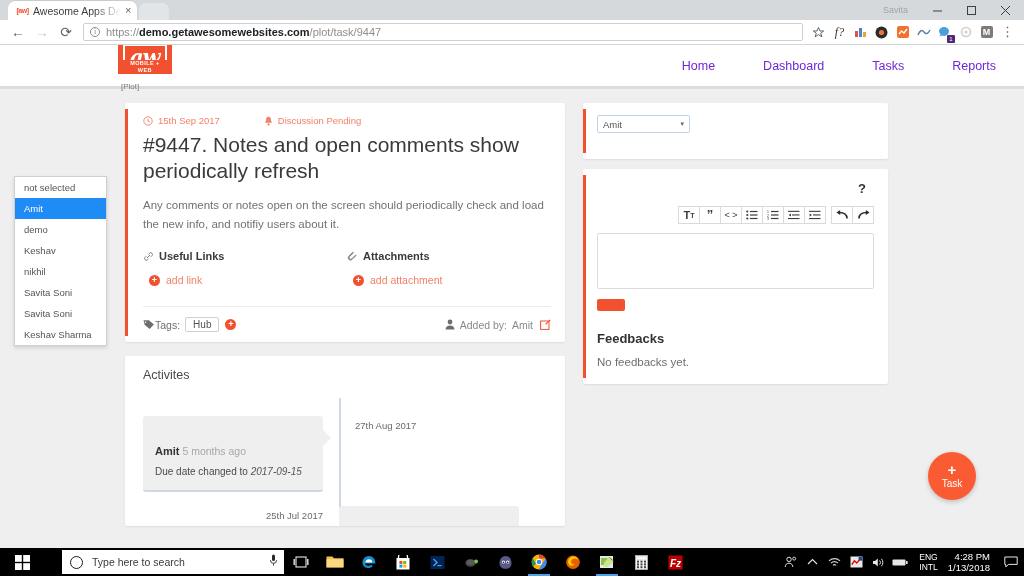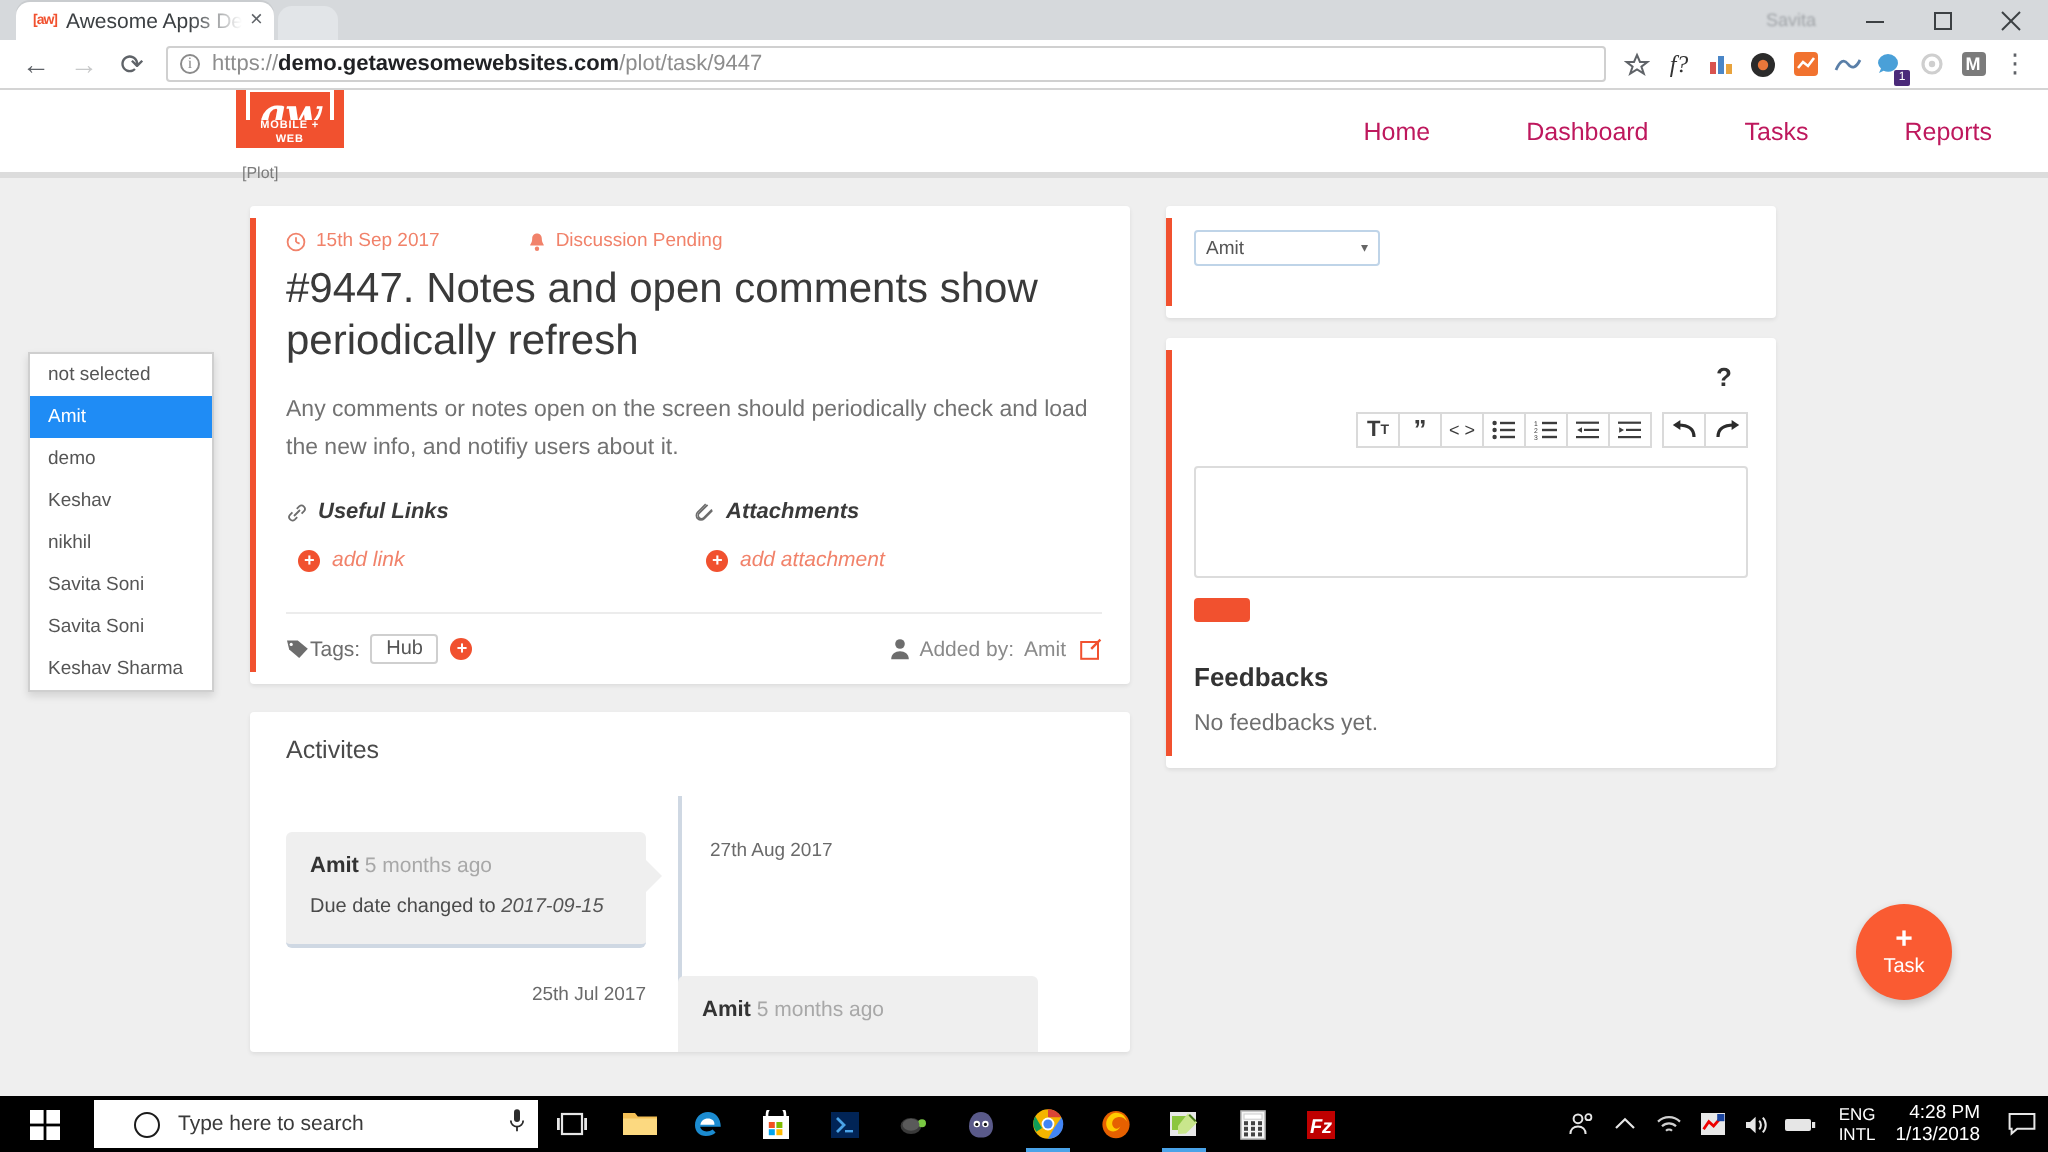--- a/index.html
+++ b/index.html
@@ -109,21 +109,21 @@
     position: absolute; bottom: 0px; left: 5px; right: 5px; background: #f1512f;
     color: #fff; font-size: 5.5px; font-weight: bold; text-align: center;
     letter-spacing: .4px; line-height: 7px;
   }
   .logo-plot {
     font-size: 8px; color: #7b7b7b; margin-left: 3px; align-self: flex-start;
     margin-top: 8px; border: 0;
   }
   .site-nav { margin-left: auto; display: flex; gap: 48px; }
   .site-nav a {
-    color: #be185d; font-size: 12.5px; text-decoration: none;
+    color: #6d28d9; font-size: 12.5px; text-decoration: none;
   }
 
   
   .content { display: flex; padding: 14px 0 0 0; gap: 18px; }
   .col-left { width: 440px; margin-left: 125px; }
   .col-right { width: 305px; }
 
   .card {
     background: #fff; border-radius: 2px; position: relative;
     box-shadow: 0 1px 2px rgba(0,0,0,.08);
@@ -139,21 +139,21 @@
     display: flex; align-items: center; gap: 5px; color: #f1826a;
     font-size: 9.5px;
   }
   .meta-item svg { flex: none; }
   .task-title {
     font-size: 21px; font-weight: 400; color: #3a3a3a; line-height: 26px;
     margin-bottom: 12px;
   }
   .task-desc { font-size: 11.5px; color: #727272; line-height: 19px; margin-bottom: 16px; }
 
-  .two-col { display: flex; font-style: italic; }
+  .two-col { display: flex; }
   .two-col > div { width: 50%; }
   .sect-head {
     display: flex; align-items: center; gap: 5px; font-size: 11px;
     font-weight: bold; color: #3a3a3a; margin-bottom: 12px;
   }
   .add-link {
     display: flex; align-items: center; gap: 6px; color: #f1826a;
     font-size: 10.5px; padding-left: 6px;
   }
   .plus-circle {
@@ -175,21 +175,21 @@
   .act-card { margin-top: 14px; padding: 12px 18px 0 18px; height: 170px; overflow: hidden; position: relative; }
   .act-title { font-size: 12.5px; color: #4a4a4a; margin-bottom: 34px; }
   .timeline { position: relative; }
   .timeline:before {
     content: ""; position: absolute; left: 196px; top: -18px; bottom: -40px;
     width: 2px; background: #cfd8e3;
   }
   .tl-row { display: flex; align-items: flex-start; position: relative; margin-bottom: 14px; }
   .bubble {
     background: #efefef; border-bottom: 2px solid #cfd8e3; border-radius: 3px;
-    padding: 11px 12px 13px 12px; position: relative; width: 180px;
+    padding: 29px 12px 13px 12px; position: relative; width: 180px;
   }
   .bubble.left { margin-right: 16px; }
   .bubble.left:after {
     content: ""; position: absolute; right: -8px; top: 14px;
     border-top: 8px solid transparent; border-bottom: 8px solid transparent;
     border-left: 8px solid #efefef;
   }
   .bub-head { font-size: 10.5px; margin-bottom: 9px; }
   .bub-head b { color: #333; font-size: 11px; }
   .bub-head span { color: #a8a8a8; }
@@ -255,21 +255,21 @@
   .taskbar {
     width: 1024px; height: 28px; background: #000; display: flex;
     align-items: center; position: relative;
   }
   .start {
     width: 44px; height: 28px; display: flex; align-items: center;
     justify-content: center;
   }
   .search-box {
     width: 222px; height: 24px; background: #fff; display: flex;
-    align-items: center; padding: 0 6px 0 20px; margin-left: 3px;
+    align-items: center; padding: 0 6px 0 8px; margin-left: 18px;
   }
   .search-circle {
     width: 13px; height: 13px; border: 1.6px solid #1b1b1b; border-radius: 50%;
     flex: none;
   }
   .search-txt { font-size: 10.5px; color: #3a3a3a; margin-left: 9px; flex: 1; }
   .tb-apps { display: flex; align-items: center; }
   .tb-app {
     width: 34px; height: 28px; display: flex; align-items: center;
     justify-content: center; position: relative;

